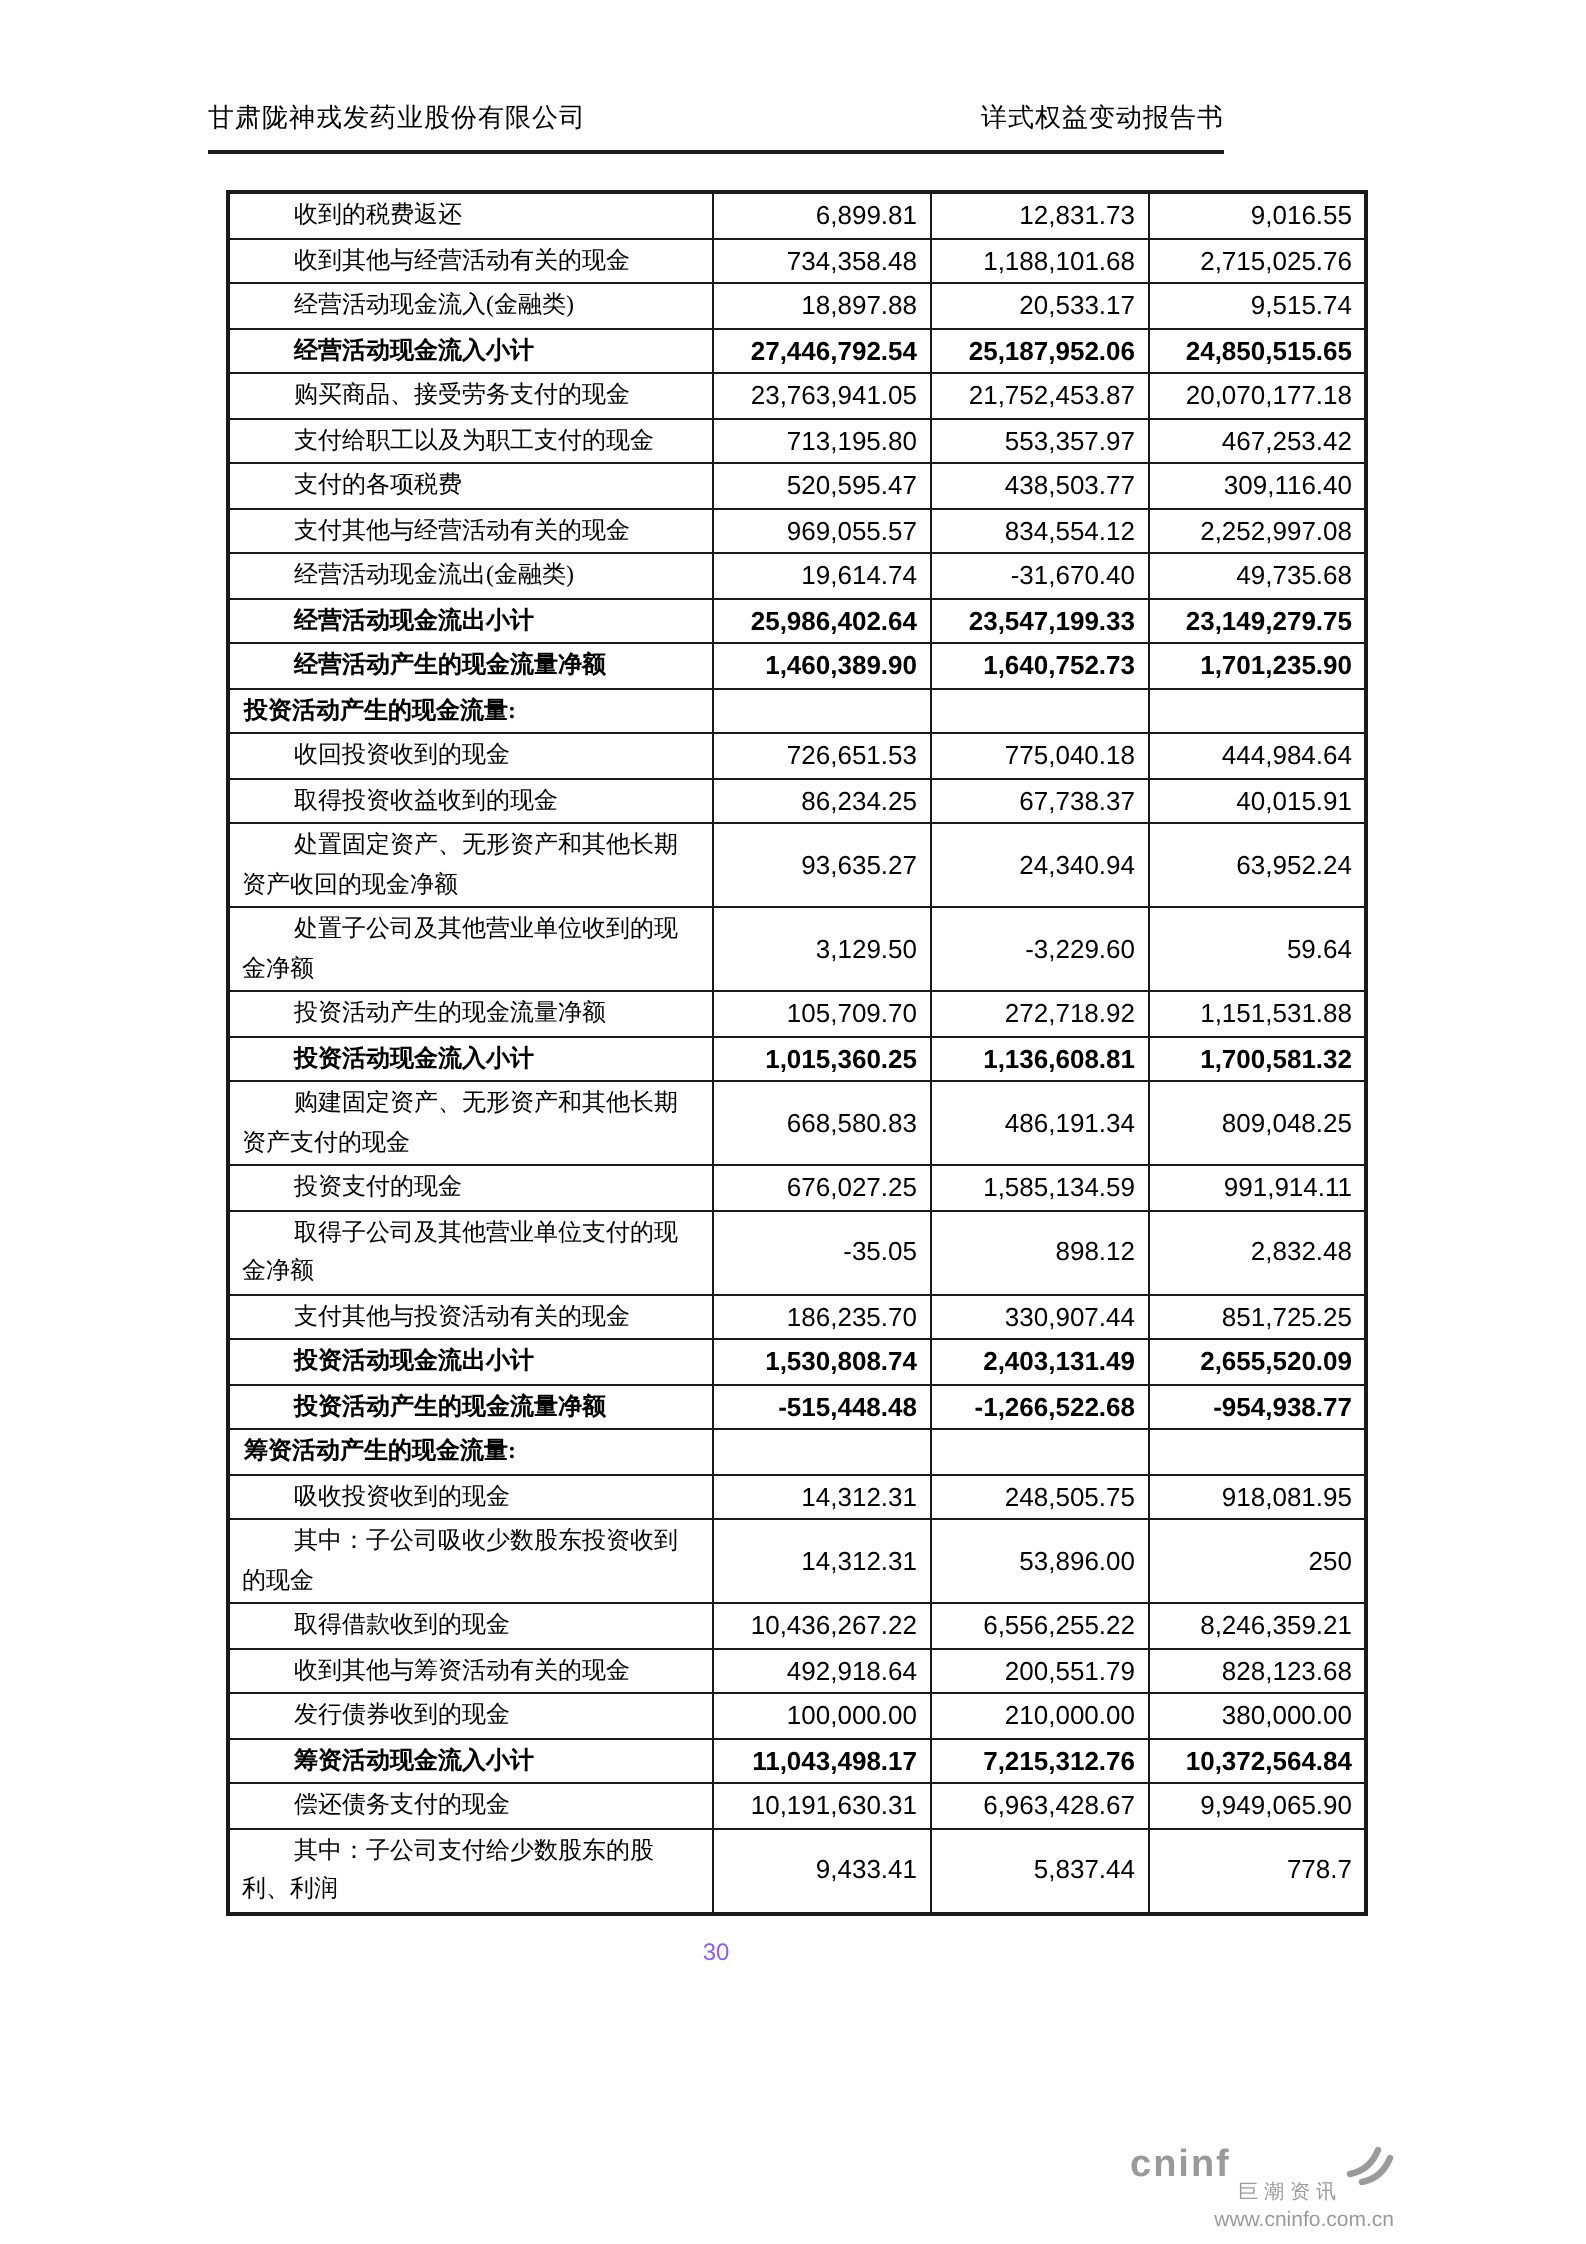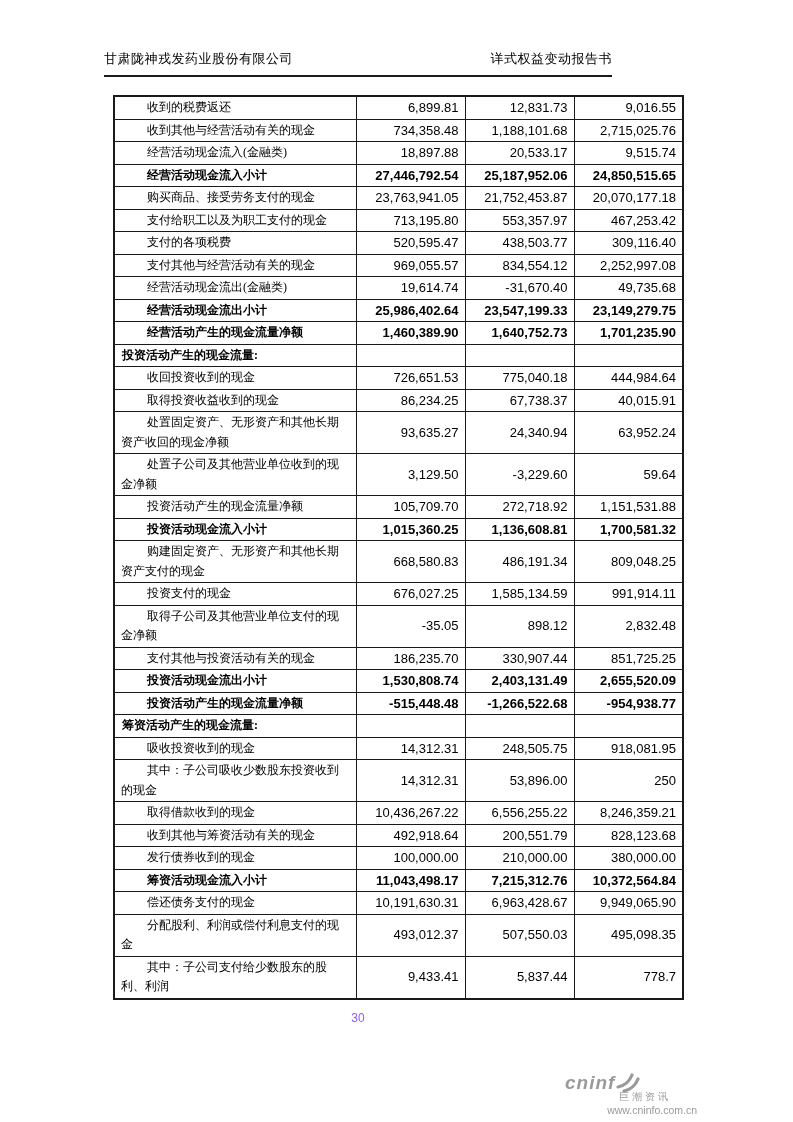--- a/index.html
+++ b/index.html
@@ -50,21 +50,21 @@
     margin-top:11px;text-align:center;
     font-family:"Liberation Sans","DejaVu Sans",sans-serif;
     font-size:12px;color:#8b5cf6;
   }
   .logo{
     position:absolute;right:8px;top:1072px;width:132px;
     text-align:right;color:var(--logo-gray);
     font-family:"Liberation Sans","DejaVu Sans",sans-serif;
     line-height:1.15;
   }
-  .logo .brand{display:flex;align-items:center;justify-content:flex-start;gap:1px;font-style:italic;}
+  .logo .brand{display:flex;align-items:center;justify-content:space-between;gap:1px;}
   .logo .brand .word{font-size:19px;font-weight:bold;letter-spacing:1px;}
   .logo .cn{font-size:10px;letter-spacing:3px;margin-top:-3px;padding-right:26px;}
   .logo .url{font-size:10.5px;margin-top:1px;}
 </style>
 </head>
 <body>
 
 <div class="page">
   <div class="content">
 
@@ -265,26 +265,20 @@
             <td class="label">筹资活动现金流入小计</td>
             <td class="num">11,043,498.17</td>
             <td class="num">7,215,312.76</td>
             <td class="num">10,372,564.84</td>
           </tr>
           <tr>
             <td class="label">偿还债务支付的现金</td>
             <td class="num">10,191,630.31</td>
             <td class="num">6,963,428.67</td>
             <td class="num">9,949,065.90</td>
-          </tr>
-          <tr>
-            <td class="label">分配股利、利润或偿付利息支付的现金</td>
-            <td class="num">493,012.37</td>
-            <td class="num">507,550.03</td>
-            <td class="num">495,098.35</td>
           </tr>
           <tr>
             <td class="label">其中：子公司支付给少数股东的股利、利润</td>
             <td class="num">9,433.41</td>
             <td class="num">5,837.44</td>
             <td class="num">778.7</td>
           </tr>
         </tbody>
     </table>
 

